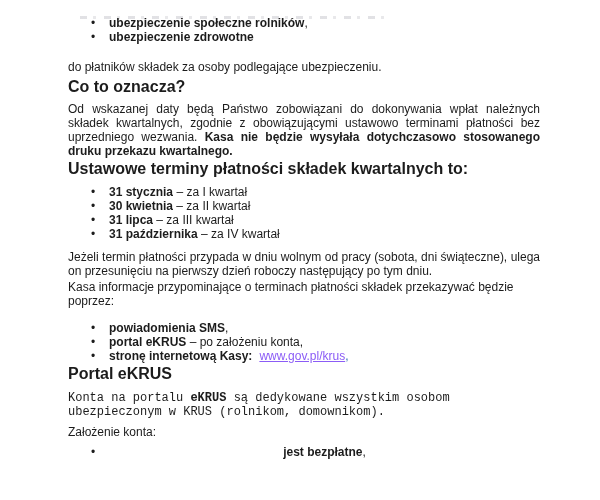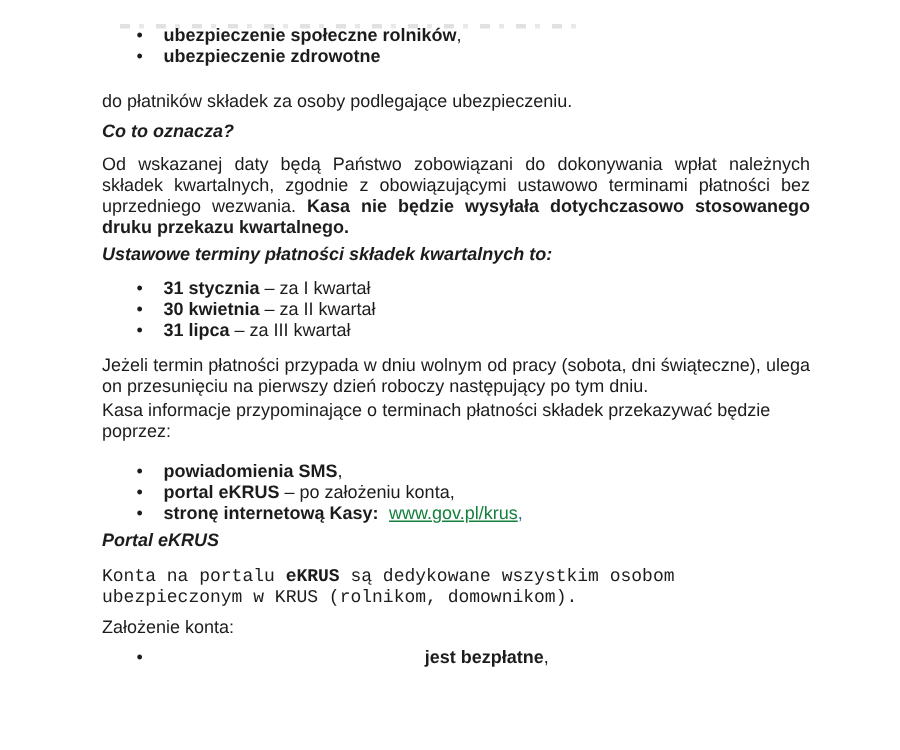--- a/index.html
+++ b/index.html
@@ -20,21 +20,21 @@
   
   .remnant {
     position: absolute; top: 0; left: 80px;
     width: 305px; height: 3px;
     background: repeating-linear-gradient(90deg,
       #c9c9cf 0 7px, transparent 7px 13px,
       #d6d6da 13px 16px, transparent 16px 24px);
     opacity: .55;
   }
   p, h2, ul { margin: 0; padding: 0; }
-  h2 { font-size: 12px; line-height: 14px; font-weight: bold; font-style: italic; }
+  h2 { font-size: 16px; line-height: 14px; font-weight: bold; }
   .justify { text-align: justify; }
   ul.bullets { list-style: none; margin-left: 41px; }
   ul.bullets li { position: relative; line-height: 14px; }
   ul.bullets li::before {
     content: "\2022";
     position: absolute; left: -18px; top: 0;
     font-size: 12px; color: #1c1c1c;
   }
   b { font-weight: bold; }
   hr.rule { border: none; margin: 0; }
@@ -49,21 +49,21 @@
   .mt-h2-s2     { margin-top: 4px; }
   .mt-ul-s2     { margin-top: 9px; }
   .mt-note      { margin-top: 9px; }
   .mt-kasa      { margin-top: 2px; }
   .mt-ul-s3     { margin-top: 13px; }
   .mt-h2-s4     { margin-top: 4px; }
   .mt-ekrus     { margin-top: 10px; font-family: Liberation Mono, monospace; }
   .mt-zal       { margin-top: 6px; }
   .mt-ul-s4     { margin-top: 6px; text-align: center; }
   a.doc-link {
-    color: #15803d;
+    color: #8b5cf6;
     margin-left: 7px;
   }
   .link-color { color: #2f6eb3; }
 </style>
 </head>
 <body>
 
 <div class="page">
 
   <div class="remnant"></div>
@@ -82,20 +82,21 @@
   <p class="justify mt-p-s1"><span>Od wskazanej daty będą Państwo zobowiązani do dokonywania wpłat należnych składek kwartalnych, zgodnie z obowiązującymi ustawowo terminami płatności bez uprzedniego wezwania. </span><b>Kasa nie będzie wysyłała dotychczasowo stosowanego druku przekazu kwartalnego.</b></p>
 
   <hr class="rule rule-2">
 
   <h2 class="mt-h2-s2">Ustawowe terminy płatności składek kwartalnych to:</h2>
 
   <ul class="bullets mt-ul-s2">
     <li><b>31 stycznia</b><span> – za I kwartał</span></li>
     <li><b>30 kwietnia</b><span> – za II kwartał</span></li>
     <li><b>31 lipca</b><span> – za III kwartał</span></li>
+    <li><b>31 października</b><span> – za IV kwartał</span></li>
   </ul>
 
   <p class="justify mt-note">Jeżeli termin płatności przypada w dniu wolnym od pracy (sobota, dni świąteczne), ulega on przesunięciu na pierwszy dzień roboczy następujący po tym dniu.</p>
 
   <hr class="rule rule-3">
 
   <p class="mt-kasa">Kasa informacje przypominające o terminach płatności składek przekazywać będzie poprzez:</p>
 
   <ul class="bullets mt-ul-s3">
     <li><b>powiadomienia SMS</b><span>,</span></li>

